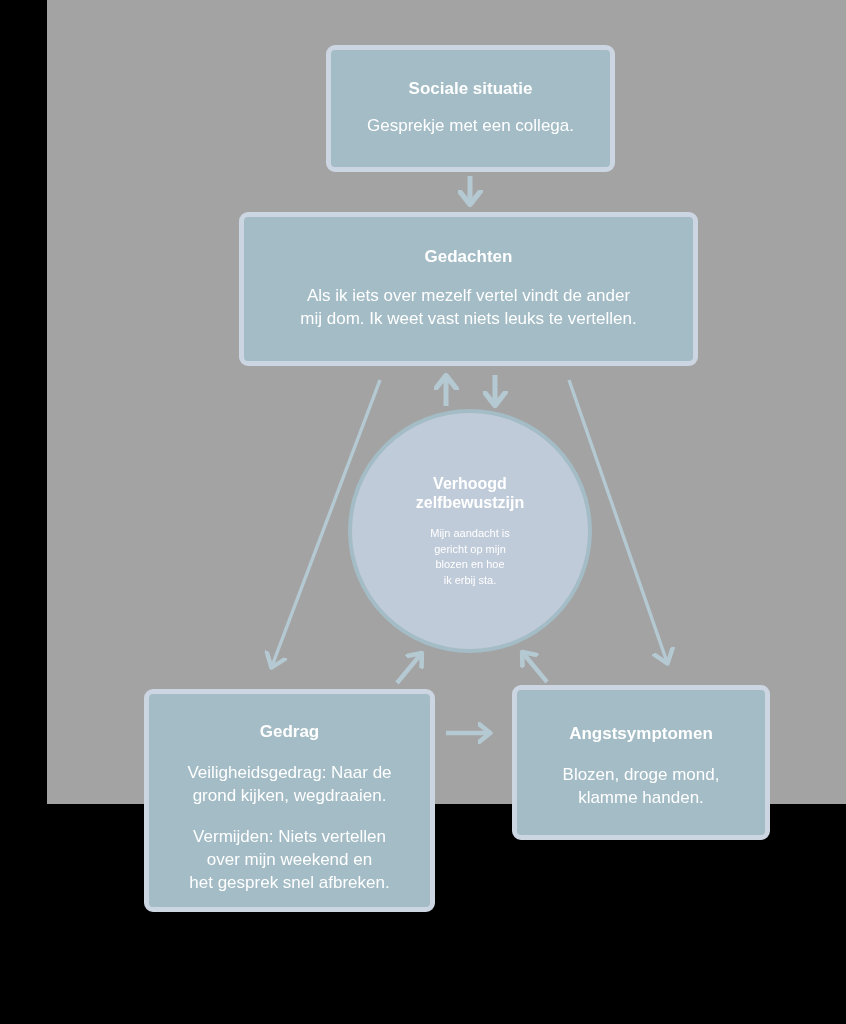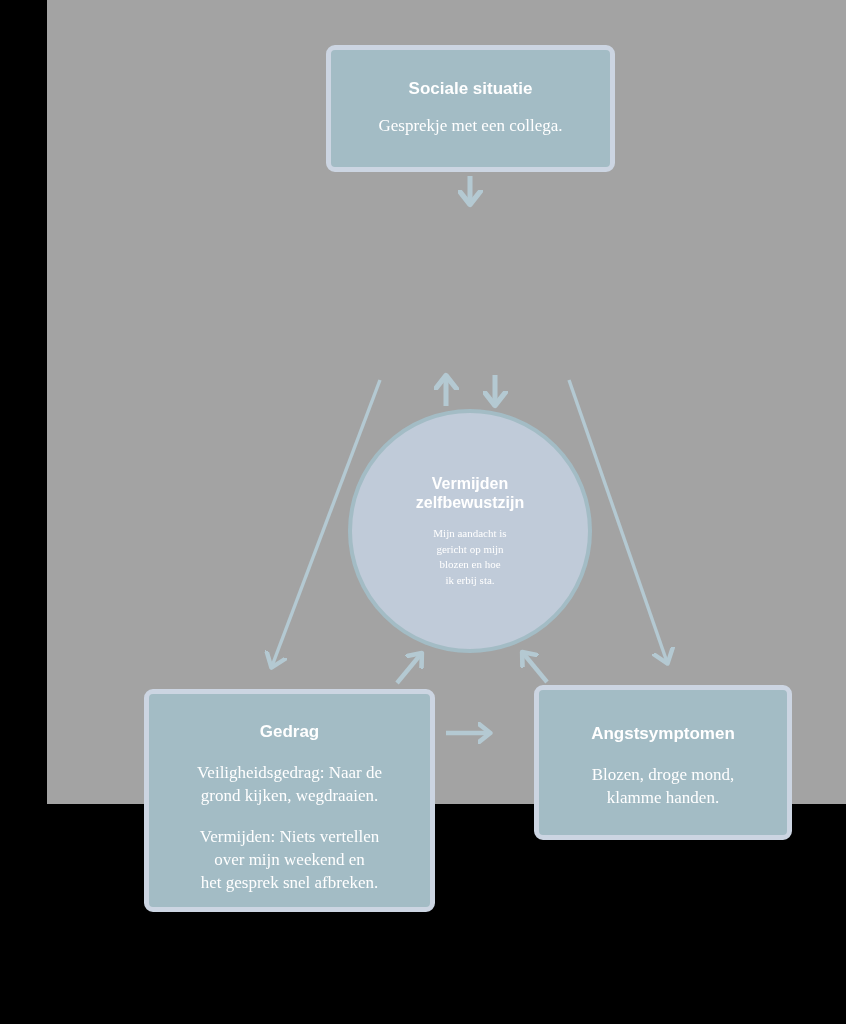--- a/index.html
+++ b/index.html
@@ -58,21 +58,20 @@
     font-weight: bold;
     font-size: 17px;
     line-height: 1.2;
     margin: 0;
   }
   .node-body {
     font-size: 17px;
     line-height: 1.35;
     margin: 0;
     white-space: pre-line;
-    font-family: Liberation Serif, serif;
   }
 
   
   #node-sociale-situatie {
     left: 279px; top: 45px; width: 289px; height: 127px;
   }
   #node-sociale-situatie .node-title { margin-bottom: 16px; }
 
   #node-gedachten {
     left: 192px; top: 212px; width: 459px; height: 154px;
@@ -89,21 +88,21 @@
   #node-gedrag {
     left: 97px; top: 689px; width: 291px; height: 223px;
     padding: 12px 16px;
     justify-content: flex-start;
     padding-top: 28px;
   }
   #node-gedrag .node-title { margin-bottom: 20px; }
   #node-gedrag .node-body + .node-body { margin-top: 18px; }
 
   #node-angstsymptomen {
-    left: 487px; top: 685px; width: 258px; height: 155px;
+    left: 465px; top: 685px; width: 258px; height: 155px;
     padding: 4px 14px;
     justify-content: flex-start;
     padding-top: 34px;
   }
   #node-angstsymptomen .node-title { margin-bottom: 20px; }
 </style>
 </head>
 <body>
 
 <div id="canvas">
@@ -149,23 +148,28 @@
     <g>
       <line x1="399" y1="733" x2="442" y2="733" stroke="#b4c9d2" stroke-width="4.4" stroke-linecap="butt" marker-end="url(#head-thick)"></line>
     </g>
   </svg>
 
   <div class="node-box" id="node-sociale-situatie">
     <p class="node-title">Sociale situatie</p>
     <p class="node-body">Gesprekje met een collega.</p>
   </div>
 
+  <div class="node-box" id="node-gedachten">
+    <p class="node-title">Gedachten</p>
+    <p class="node-body">Als ik iets over mezelf vertel vindt de ander
+mij dom. Ik weet vast niets leuks te vertellen.</p>
+  </div>
 
   <div class="node-circle" id="node-verhoogd-zelfbewustzijn">
-    <p class="node-title" style="white-space: pre-line;">Vermijden
+    <p class="node-title" style="white-space: pre-line;">Verhoogd
 zelfbewustzijn</p>
     <p class="node-body">Mijn aandacht is
 gericht op mijn
 blozen en hoe
 ik erbij sta.</p>
   </div>
 
   <div class="node-box" id="node-gedrag">
     <p class="node-title">Gedrag</p>
     <p class="node-body">Veiligheidsgedrag: Naar de

